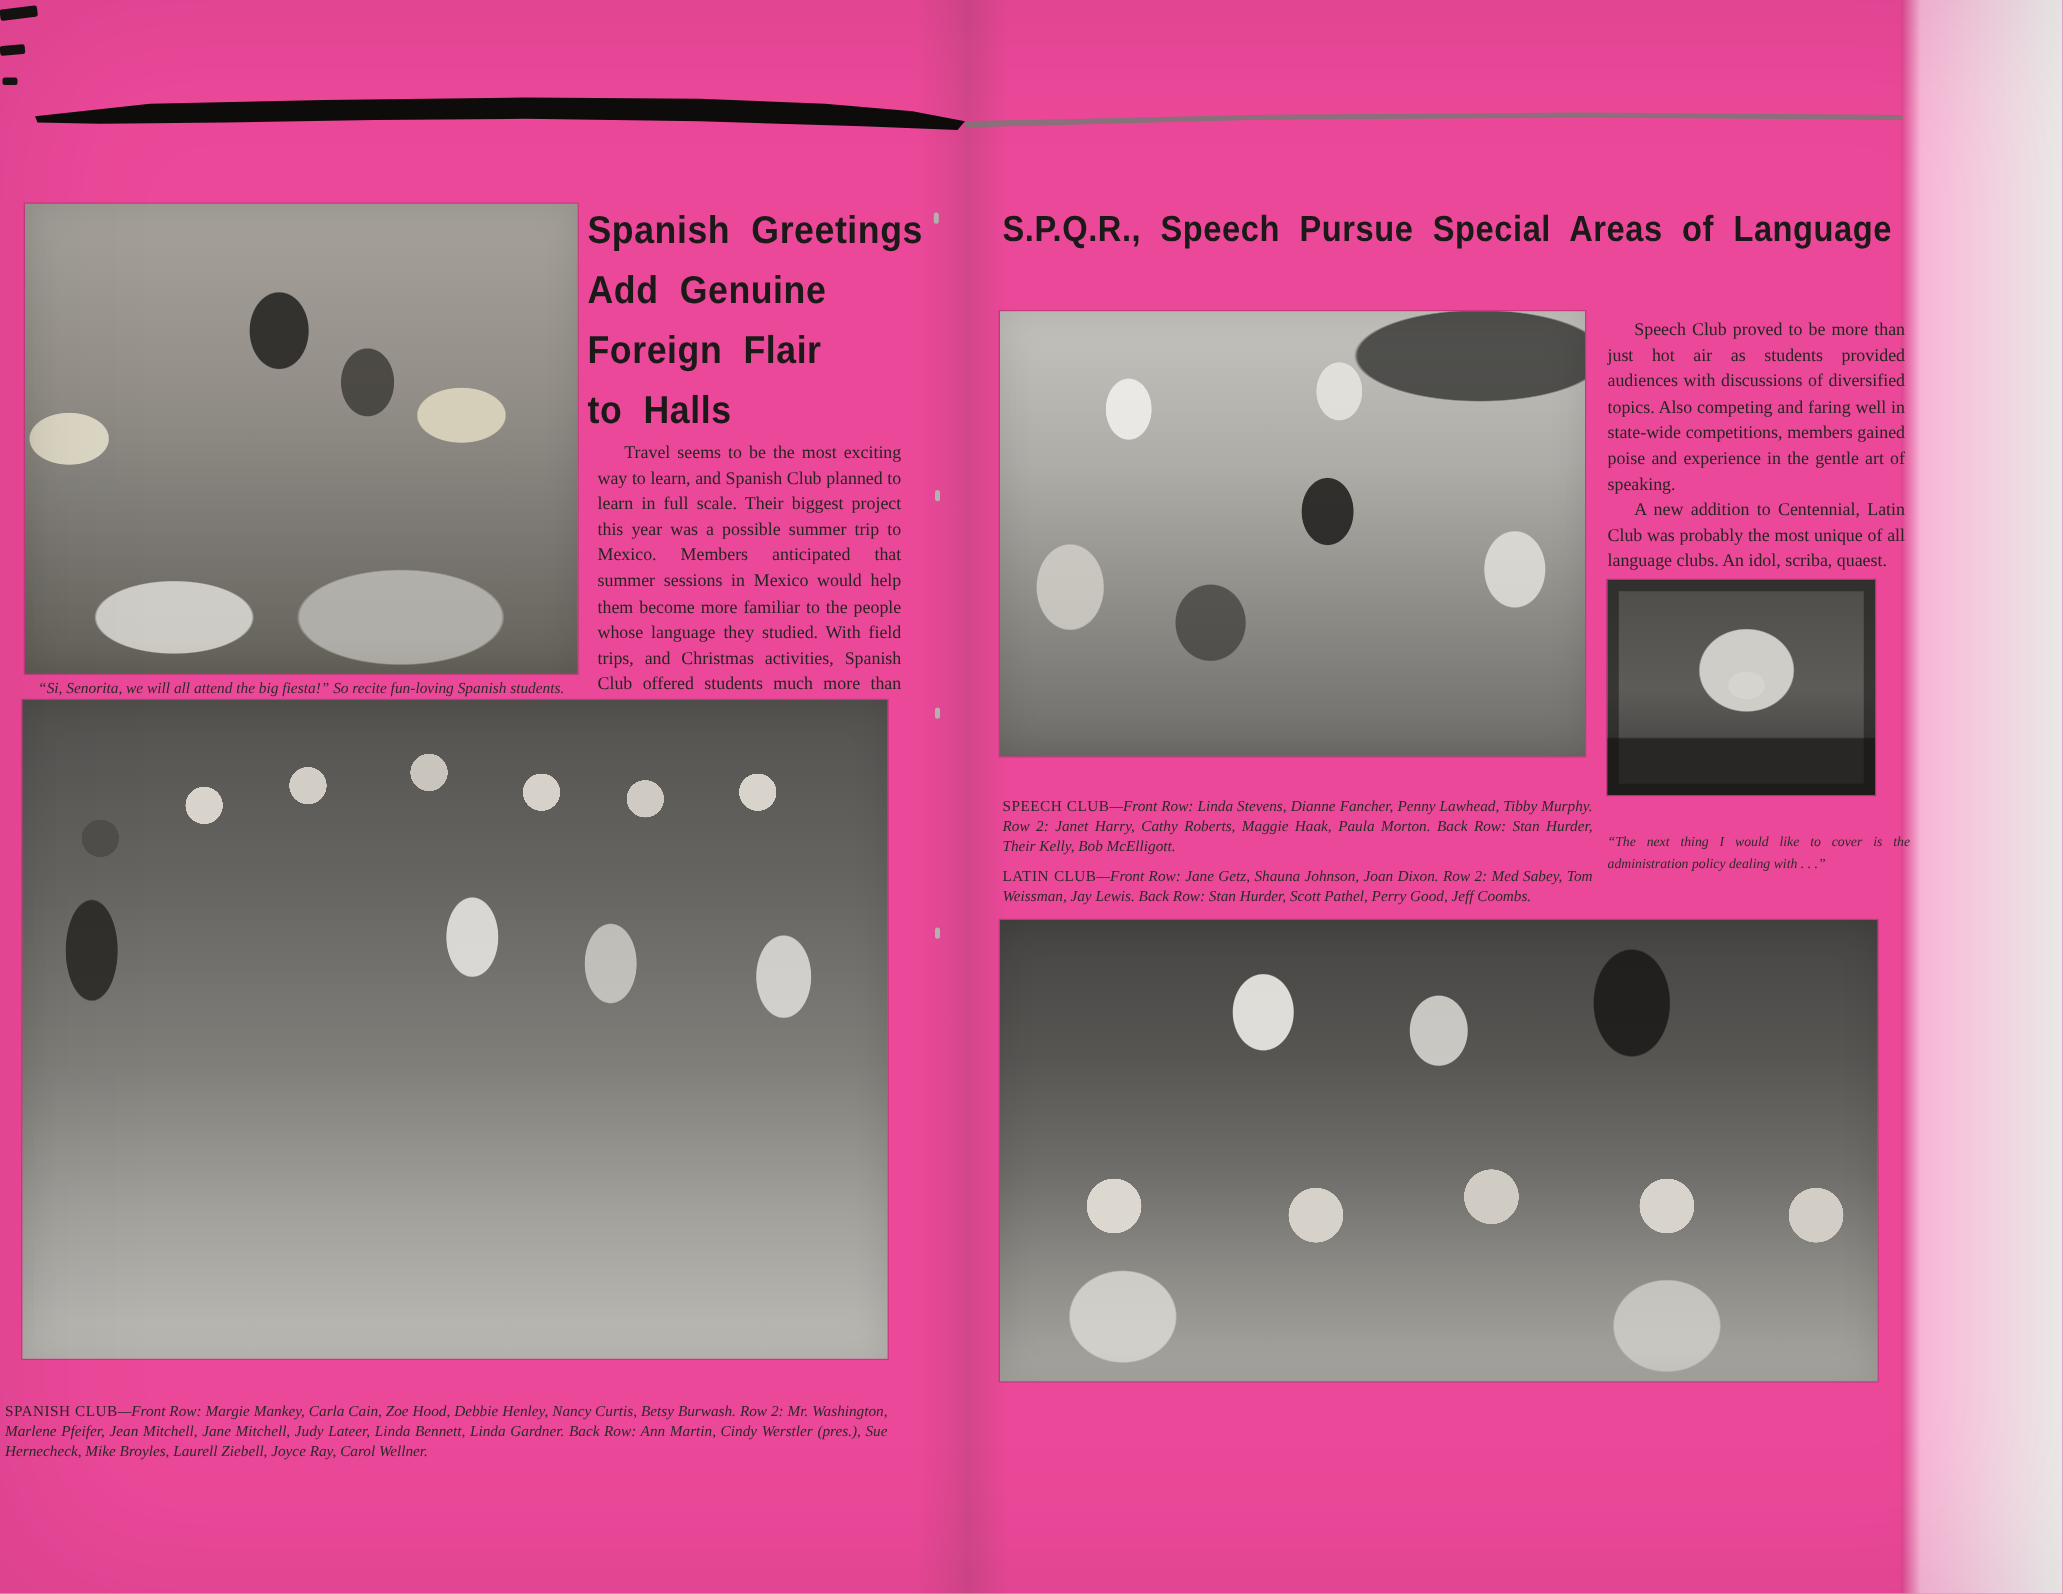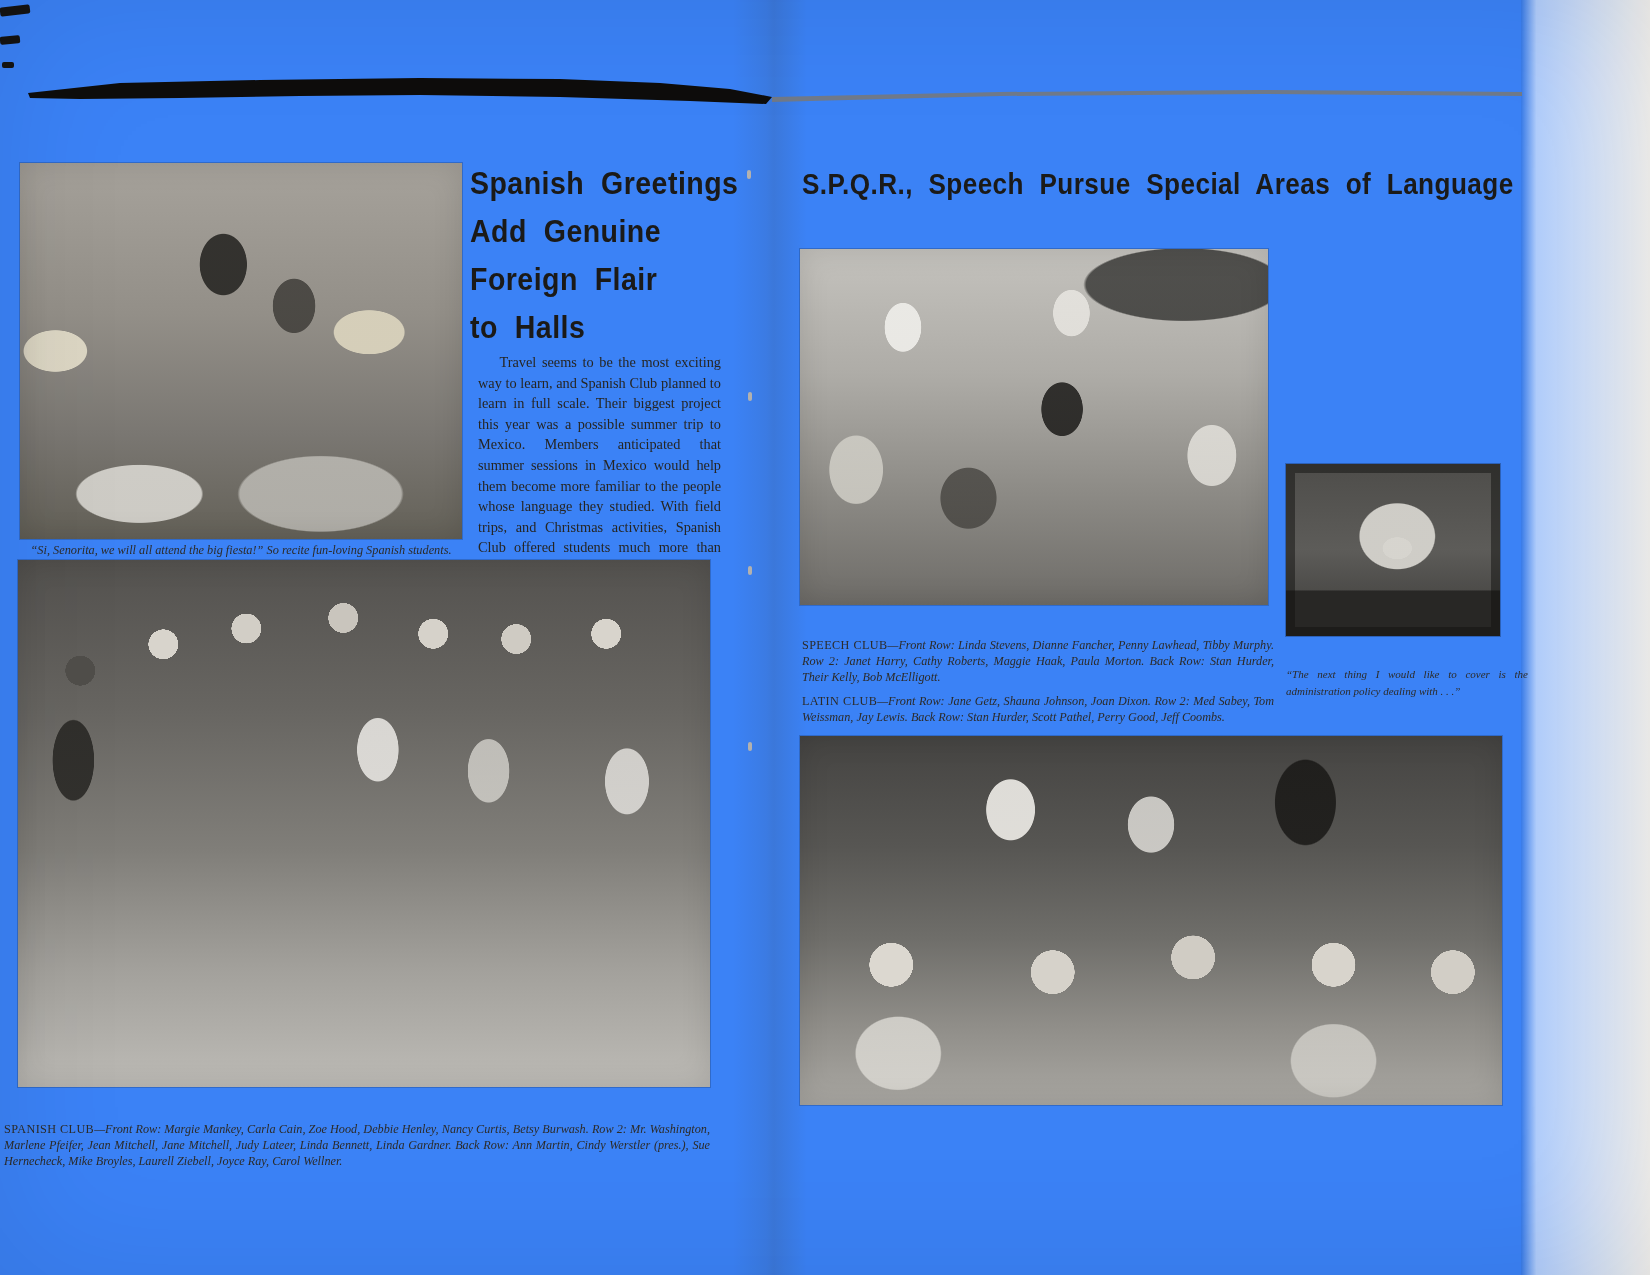--- a/index.html
+++ b/index.html
@@ -1,16 +1,16 @@
 <!DOCTYPE html>
 <html><head>
 <meta charset="utf-8">
 <style>
   html,body{margin:0;padding:0;background:#d8d7d5;}
-  .stage{position:relative;width:1650px;height:1275px;background:#3b82f6;overflow:hidden;
+  .stage{position:relative;width:1650px;height:1275px;background:#ec4899;overflow:hidden;
          font-family:"Liberation Serif",serif;color:#262522;}
   .stage::after{content:"";position:absolute;inset:0;pointer-events:none;
          box-shadow:inset 0 0 140px rgba(0,0,0,.09);}
   .gutter{position:absolute;left:733px;top:0;width:74px;height:100%;
          background:linear-gradient(90deg,rgba(0,0,0,0),rgba(60,60,58,.10) 45%,rgba(60,60,58,.15) 55%,rgba(0,0,0,0));}
   .edge-right{position:absolute;left:1521px;top:0;width:129px;height:100%;
          background:linear-gradient(90deg,rgba(0,0,0,.06),rgba(255,255,255,.6) 12%,#f4f3f1);}
   .torn{position:absolute;left:0;top:70px;}
   .mark{position:absolute;background:#151412;border-radius:2px;}
   .mark1{left:0;top:6px;width:30px;height:9px;transform:rotate(-7deg);}
@@ -134,20 +134,22 @@
       <span class="cap-label">SPANISH CLUB</span><span class="cap-names">—Front Row: Margie Mankey, Carla Cain, Zoe Hood, Debbie Henley, Nancy Curtis, Betsy Burwash. Row 2: Mr. Washington, Marlene Pfeifer, Jean Mitchell, Jane Mitchell, Judy Lateer, Linda Bennett, Linda Gardner. Back Row: Ann Martin, Cindy Werstler (pres.), Sue Hernecheck, Mike Broyles, Laurell Ziebell, Joyce Ray, Carol Wellner.</span>
     </div>
   </div>
 
   <div>
     <div class="headline" id="headline-right">S.P.Q.R., Speech Pursue Special Areas of Language</div>
 
     <div class="photo" id="photo-latin"></div>
 
     <div class="bodytext" id="body-right">
+      <p>Speech Club proved to be more than just hot air as students provided audiences with discussions of diversified topics. Also competing and faring well in state-wide competitions, members gained poise and experience in the gentle art of speaking.</p>
+      <p>A new addition to Centennial, Latin Club was probably the most unique of all language clubs. An idol, scriba, quaest.</p>
     </div>
 
     <div class="photo" id="photo-podium"></div>
 
     <div class="caption" id="caption-latin">
       <span class="cap-label">SPEECH CLUB</span><span class="cap-names">—Front Row: Linda Stevens, Dianne Fancher, Penny Lawhead, Tibby Murphy. Row 2: Janet Harry, Cathy Roberts, Maggie Haak, Paula Morton. Back Row: Stan Hurder, Their Kelly, Bob McElligott.</span>
     </div>
 
     <div class="caption" id="caption-speech">
       <span class="cap-label">LATIN CLUB</span><span class="cap-names">—Front Row: Jane Getz, Shauna Johnson, Joan Dixon. Row 2: Med Sabey, Tom Weissman, Jay Lewis. Back Row: Stan Hurder, Scott Pathel, Perry Good, Jeff Coombs.</span>

